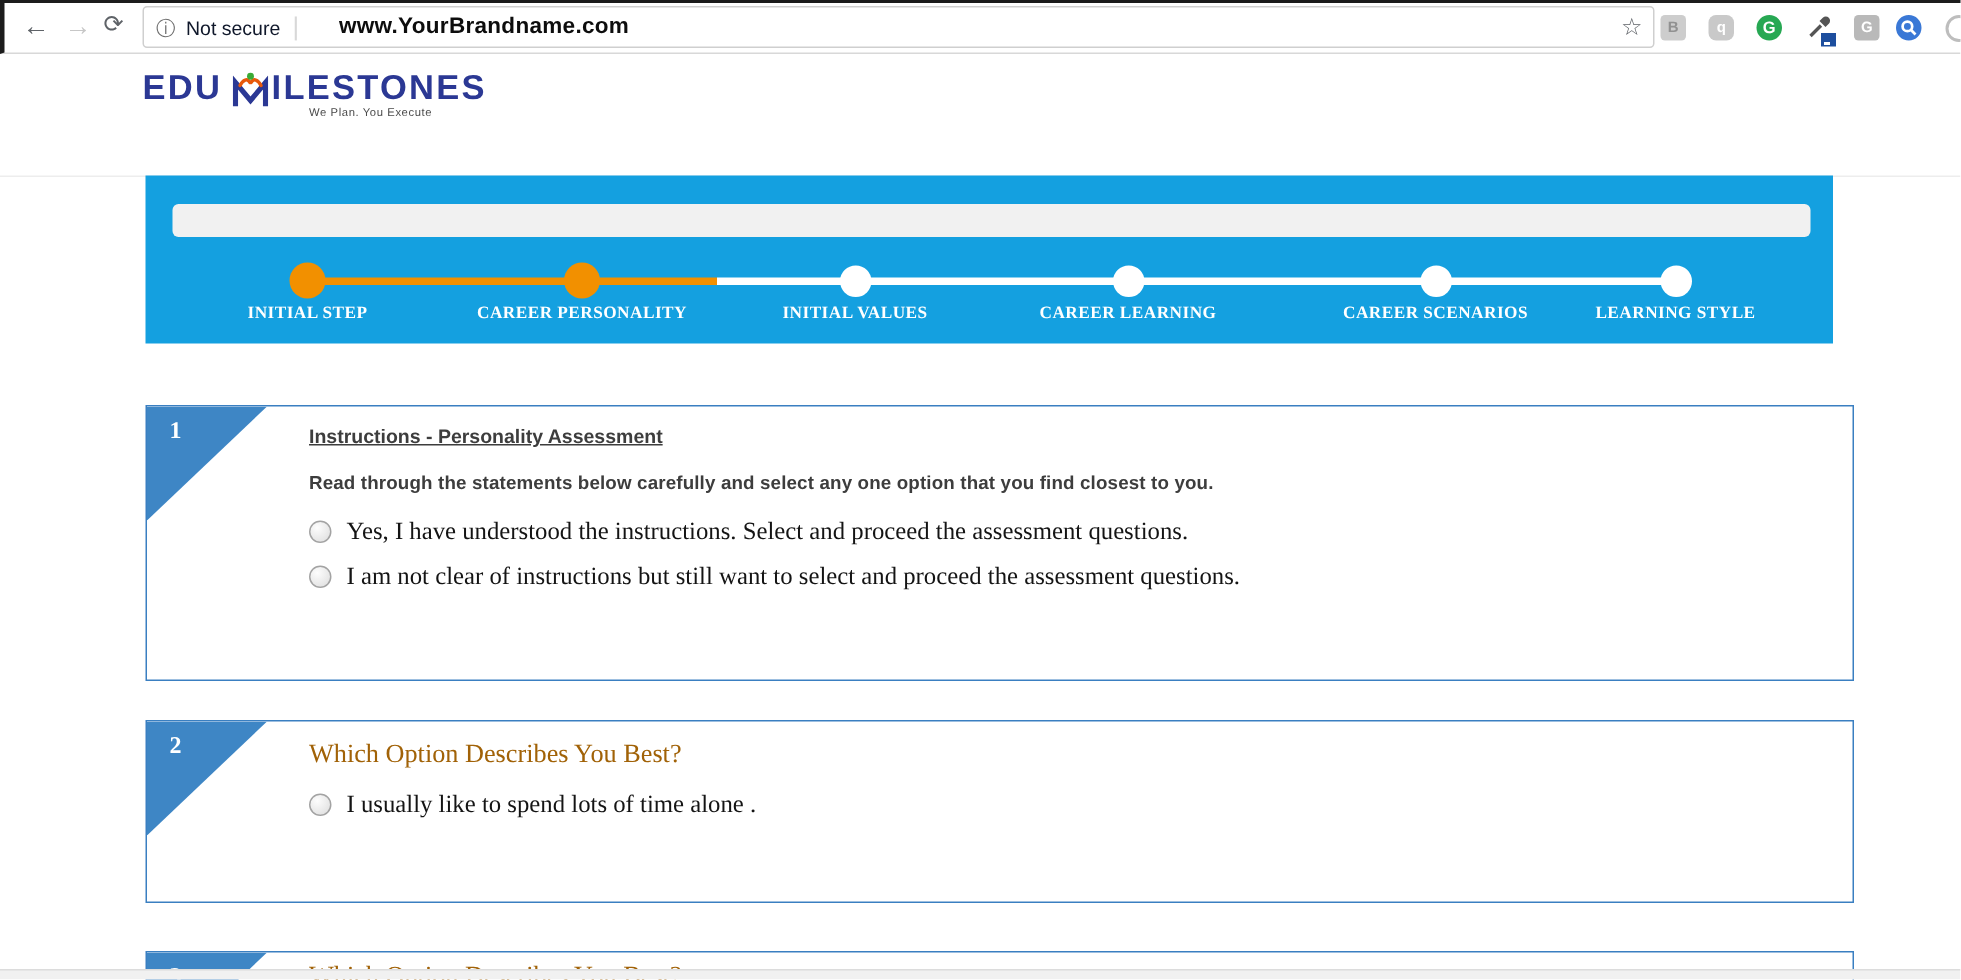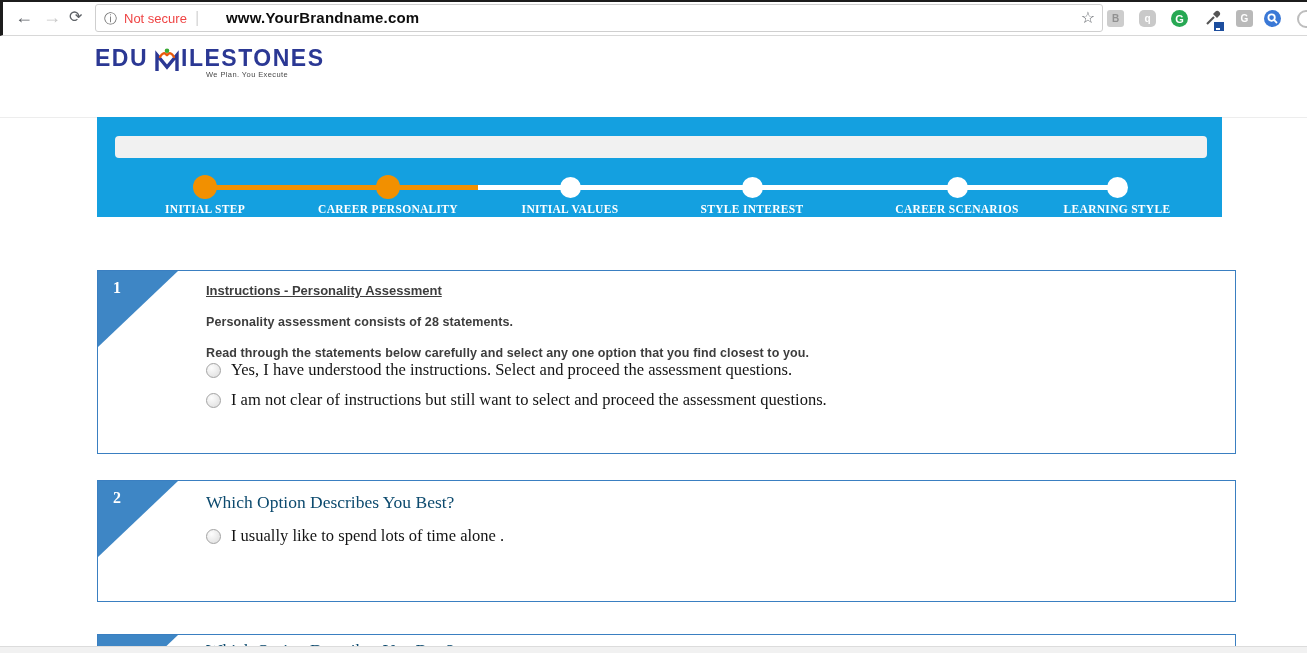--- a/index.html
+++ b/index.html
@@ -11,21 +11,21 @@
   
   .chrome{position:absolute;top:0;left:0;right:0;height:33px;background:#fff;
     border-bottom:1px solid #d8d8d8;border-left:3px solid #1c1c1c;z-index:30}
   .navbtn{position:absolute;top:3px;font-size:18px;color:#5f6368;cursor:default;line-height:24px}
   .nav-back{left:12px}
   .nav-fwd{left:40px;color:#c7c7c7}
   .nav-reload{left:66px;font-size:16px}
   .urlbox{position:absolute;left:92px;top:2px;width:1006px;height:26px;background:#fff;
     border:1px solid #cfcfcf;border-radius:3px}
   .info-ic{position:absolute;left:8px;top:5px;color:#6e6e6e;font-size:13px}
-  .notsecure{position:absolute;left:28px;top:6px;color:#ef4444;font-size:13px}
+  .notsecure{position:absolute;left:28px;top:6px;color:#0f172a;font-size:13px}
   .url-sep{position:absolute;left:99px;top:3px;color:#d8d8d8;font-size:17px;font-weight:normal}
   .url-text{position:absolute;left:130px;top:4px;font-size:15px;font-weight:bold;color:#0d0d0d;letter-spacing:.2px}
   .star-ic{position:absolute;right:7px;top:3px;font-size:16px;color:#5f6368}
   .extbtn{position:absolute;top:8px;width:17px;height:17px;border-radius:3px;
     display:flex;align-items:center;justify-content:center;font-size:10px;font-weight:bold}
   .ext-b{left:1104px;background:#cdcdcd;color:#919191}
   .ext-chat{left:1136px;background:#c9c9c9;color:#fff;border-radius:5px}
   .ext-gram{left:1168px;background:#27a853;color:#fff;border-radius:50%;font-size:11px}
   .ext-drop{left:1201px;background:transparent;overflow:visible}
   .drop-badge{position:absolute;right:-3px;bottom:-4px;width:10px;height:9px;background:#1d4e9e}
@@ -33,21 +33,21 @@
   .ext-gg{left:1233px;background:#b9b9b9;color:#fff}
   .ext-q{left:1261px;background:#3a78d6;border-radius:50%}
   .ext-part{left:1294px;background:#fff;border:2px solid #bdbdbd;border-radius:50%;width:14px;height:14px}
   
   .logo{position:absolute;left:95px;top:43px;display:flex;align-items:flex-end;
     color:#2b3894;font-weight:bold;font-size:23px;letter-spacing:1.5px;z-index:5}
   .logo svg{margin:0 1px 1px 6px}
   .tagline{position:absolute;left:206px;top:68px;font-size:7.5px;color:#4a4a4a;letter-spacing:.4px;z-index:5}
   .hairline{position:absolute;left:0;right:0;top:115px;height:1px;background:#ededed}
   
-  .band{position:absolute;left:97px;top:115px;width:1125px;height:100px;background:#14a0e0}
+  .band{position:absolute;left:97px;top:115px;width:1125px;height:112px;background:#14a0e0}
   .track{position:absolute;left:18px;top:19px;width:1092px;height:22px;background:#f1f1f1;border-radius:4px}
   .sline{position:absolute;top:68px;height:5px}
   .sline-orange{left:108px;width:273px;background:#f29000}
   .sline-white{left:381px;width:639px;background:#fff}
   .dot{position:absolute;border-radius:50%}
   .dot-done{width:24px;height:24px;top:58px;margin-left:-12px;background:#f29000}
   .dot-todo{width:21px;height:21px;top:60px;margin-left:-10px;background:#fff}
   .slabel{position:absolute;top:86px;width:220px;margin-left:-110px;text-align:center;color:#fff;
     font-family:"Liberation Serif",serif;font-weight:bold;font-size:11.5px;letter-spacing:.3px}
   .s0{left:108px}.s1{left:291px}.s2{left:473px}.s3{left:655px}.s4{left:860px}.s5{left:1020px}
@@ -57,26 +57,26 @@
   .card-2{top:478px;height:122px}
   .card-3{top:632px;height:60px}
   .corner{position:absolute;top:0;left:0;width:80px;height:76px;background:#3e86c5;
     clip-path:polygon(0 0,100% 0,0 100%)}
   .cardnum{position:absolute;top:8px;left:15px;color:#fff;font-family:"Liberation Serif",serif;
     font-weight:bold;font-size:16px;z-index:2}
   .content{position:absolute;left:108px;right:18px;top:0}
   .ctitle{margin-top:12px;font-size:13px;font-weight:bold;color:#3d3d3d;
     text-decoration:underline}
   .para{margin-top:17px;font-size:12.5px;font-weight:bold;color:#3d3d3d;letter-spacing:.1px}
-  .opts{}
+  .opts{margin-top:15px}
   .opt{display:flex;align-items:center;margin-bottom:10px;font-family:"Liberation Serif",serif;
     font-size:16.5px;color:#141414}
   .radio{width:13px;height:13px;border-radius:50%;border:1px solid #a3a3a3;flex:0 0 13px;
     background:radial-gradient(circle at 35% 30%,#fdfdfd,#dcdcdc);margin-right:10px}
-  .question{margin-top:11px;font-family:"Liberation Serif",serif;font-size:17.5px;color:#0c4a6e}
+  .question{margin-top:11px;font-family:"Liberation Serif",serif;font-size:17.5px;color:#a16207}
   .card-2 .opts{margin-top:13px}
   .card-3 .question{margin-top:5px}
   .bottomstrip{position:absolute;left:0;right:0;bottom:0;height:6px;background:#f1f1f1;
     border-top:1px solid #dcdcdc;z-index:40}
 </style>
 </head>
 <body>
 
 <div class="chrome">
   <span class="navbtn nav-back">←</span>
@@ -135,31 +135,30 @@
   <div class="dot dot-done s0"></div>
   <div class="dot dot-done s1"></div>
   <div class="dot dot-todo s2"></div>
   <div class="dot dot-todo s3"></div>
   <div class="dot dot-todo s4"></div>
   <div class="dot dot-todo s5"></div>
 
   <div class="slabel s0">INITIAL STEP</div>
   <div class="slabel s1">CAREER PERSONALITY</div>
   <div class="slabel s2">INITIAL VALUES</div>
-  <div class="slabel s3">STYLE INTEREST</div>
+  <div class="slabel s3">CAREER LEARNING</div>
   <div class="slabel s4">CAREER SCENARIOS</div>
   <div class="slabel s5">LEARNING STYLE</div>
 </div>
 
 <section class="card card-1">
   <div class="corner"></div>
   <div class="cardnum">1</div>
   <div class="content">
     <div class="ctitle">Instructions - Personality Assessment</div>
-    <div class="para">Personality assessment consists of 28 statements.</div>
     <div class="para">Read through the statements below carefully and select any one option that you find closest to you.</div>
     <div class="opts">
       <div class="opt">
         <span class="radio"></span>
         <span>Yes, I have understood the instructions. Select and proceed the assessment questions.</span>
       </div>
       <div class="opt">
         <span class="radio"></span>
         <span>I am not clear of instructions but still want to select and proceed the assessment questions.</span>
       </div>

